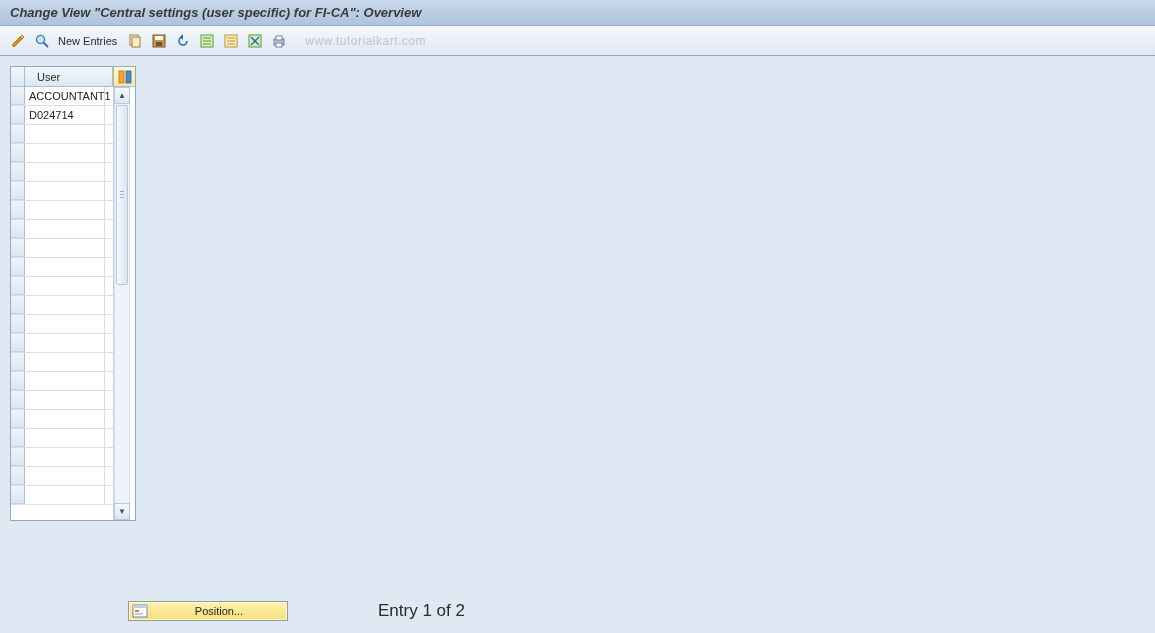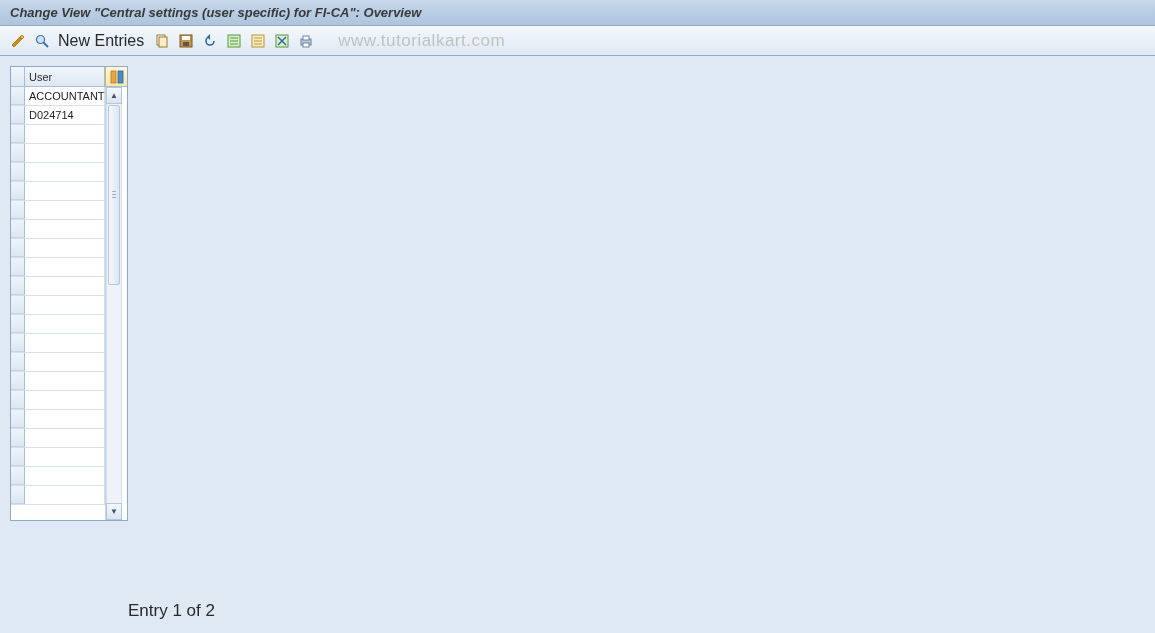--- a/index.html
+++ b/index.html
@@ -43,29 +43,29 @@
     height: 20px;
     display: flex;
     align-items: center;
     justify-content: center;
     border: 1px solid transparent;
     border-radius: 2px;
     cursor: pointer;
   }
   .tb-icon svg { display: block; }
   .tb-text {
-    font-size: 16px;
+    font-size: 11px;
     color: #2a2a2a;
     padding: 0 4px 0 2px;
     cursor: pointer;
   }
   .watermark {
-    font-size: 17px;
+    font-size: 12px;
     color: #c2c2c2;
-    margin-left: 18px;
+    margin-left: 12px;
     letter-spacing: 0.5px;
   }
   
   .content {
     padding: 10px;
     display: flex;
     height: calc(100% - 56px - 45px);
   }
   
   .table-wrap {
@@ -89,20 +89,21 @@
     border-right: 1px solid #a7bcd6;
     background: linear-gradient(to bottom, #f2f6fb, #dde8f3);
   }
   .col-user {
     width: 80px;
     border-right: 1px solid #a7bcd6;
     padding: 2px 4px;
     display: flex;
     align-items: center;
     color: #2a2a2a;
+    margin-left: 8px;
   }
   .col-config {
     width: 22px;
     display: flex;
     align-items: center;
     justify-content: center;
     background: linear-gradient(to bottom, #fff7d6, #f6e9a8);
     border-left: 1px solid #c9b76f;
   }
   .rows {
@@ -397,14 +398,25 @@
             <div class="thumb-grip"></div>
           </div>
         </div>
         <div class="scroll-btn">▼</div>
       </div>
     </div>
   </div>
 </div>
 
 <div class="footer">
+  <button class="position-btn">
+    <span class="btn-icon">
+      <svg width="16" height="14">
+          <rect x="1" y="1" width="14" height="12" fill="#fff" stroke="#6a85a5" stroke-width="1"></rect>
+          <rect x="1" y="1" width="14" height="3" fill="#bcd0e6"></rect>
+          <rect x="3" y="6" width="4" height="2" fill="#e07a4a"></rect>
+          <rect x="3" y="9" width="8" height="2" fill="#bcd0e6"></rect>
+        </svg>
+    </span>
+    <span class="btn-label">Position...</span>
+  </button>
   <span class="entry-text">Entry 1 of 2</span>
 </div>
 
 </body></html>

